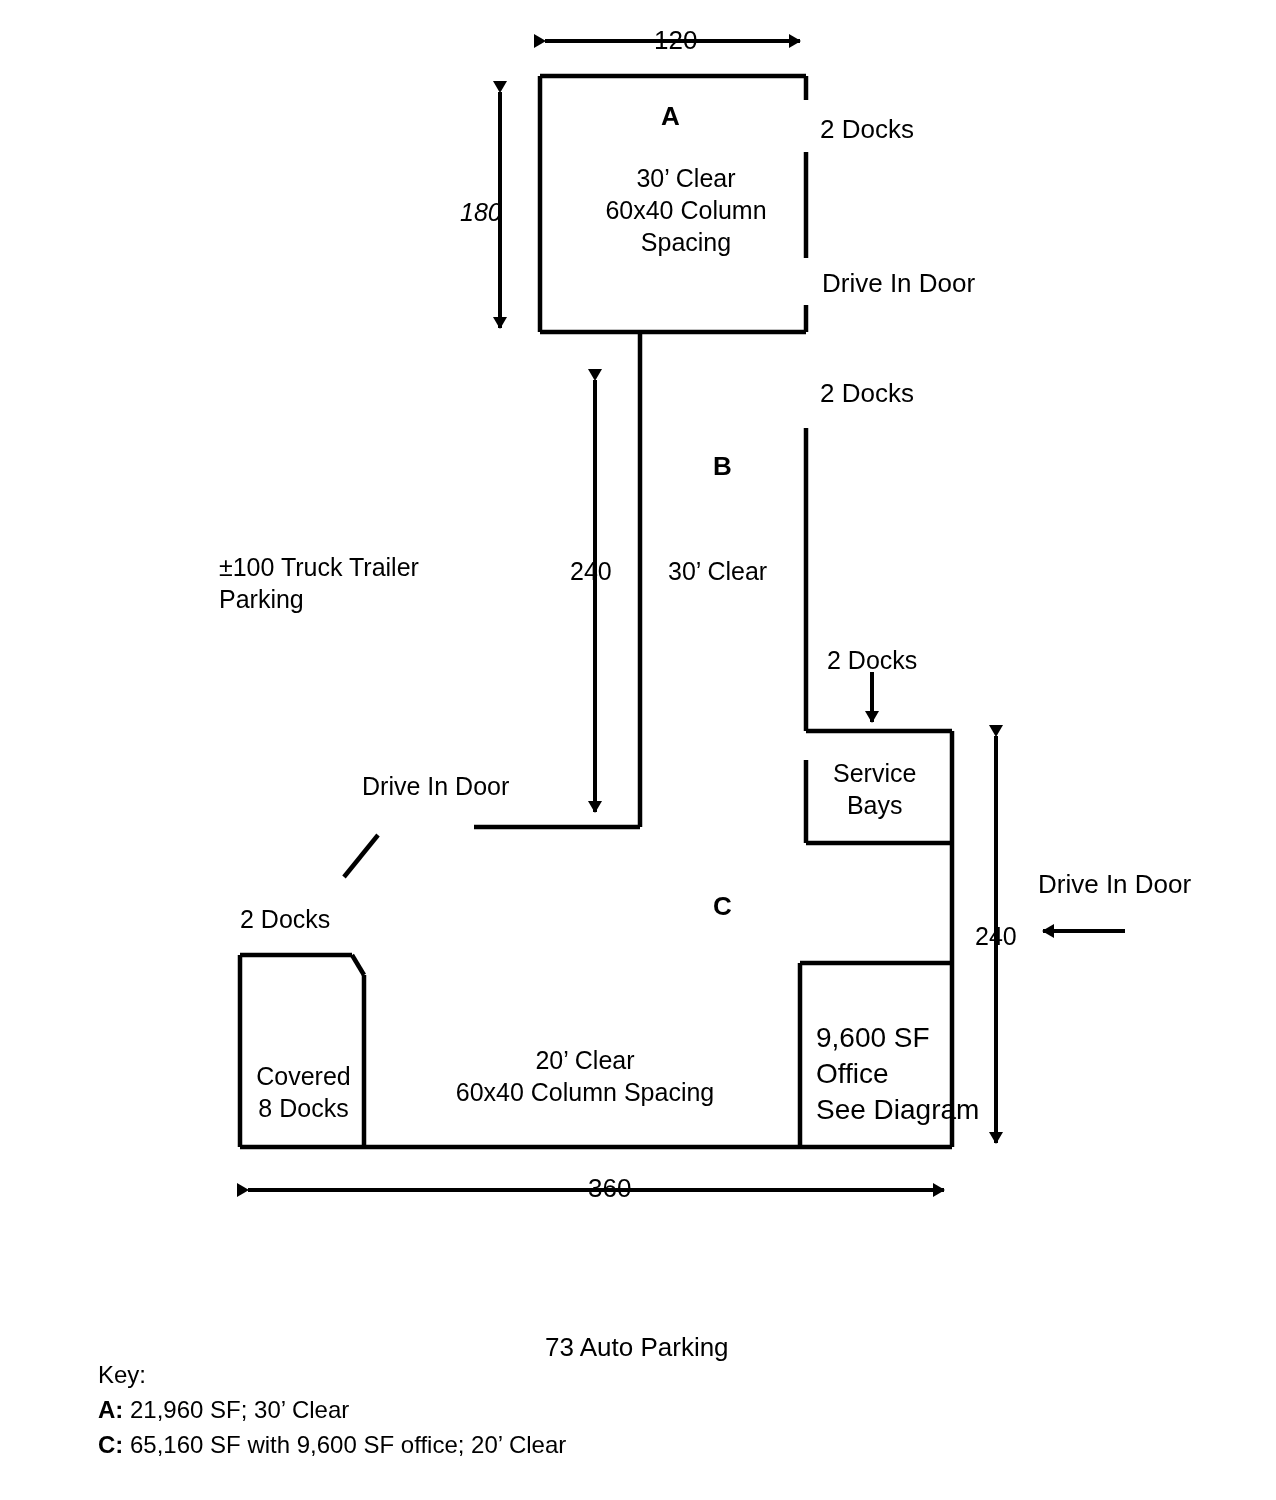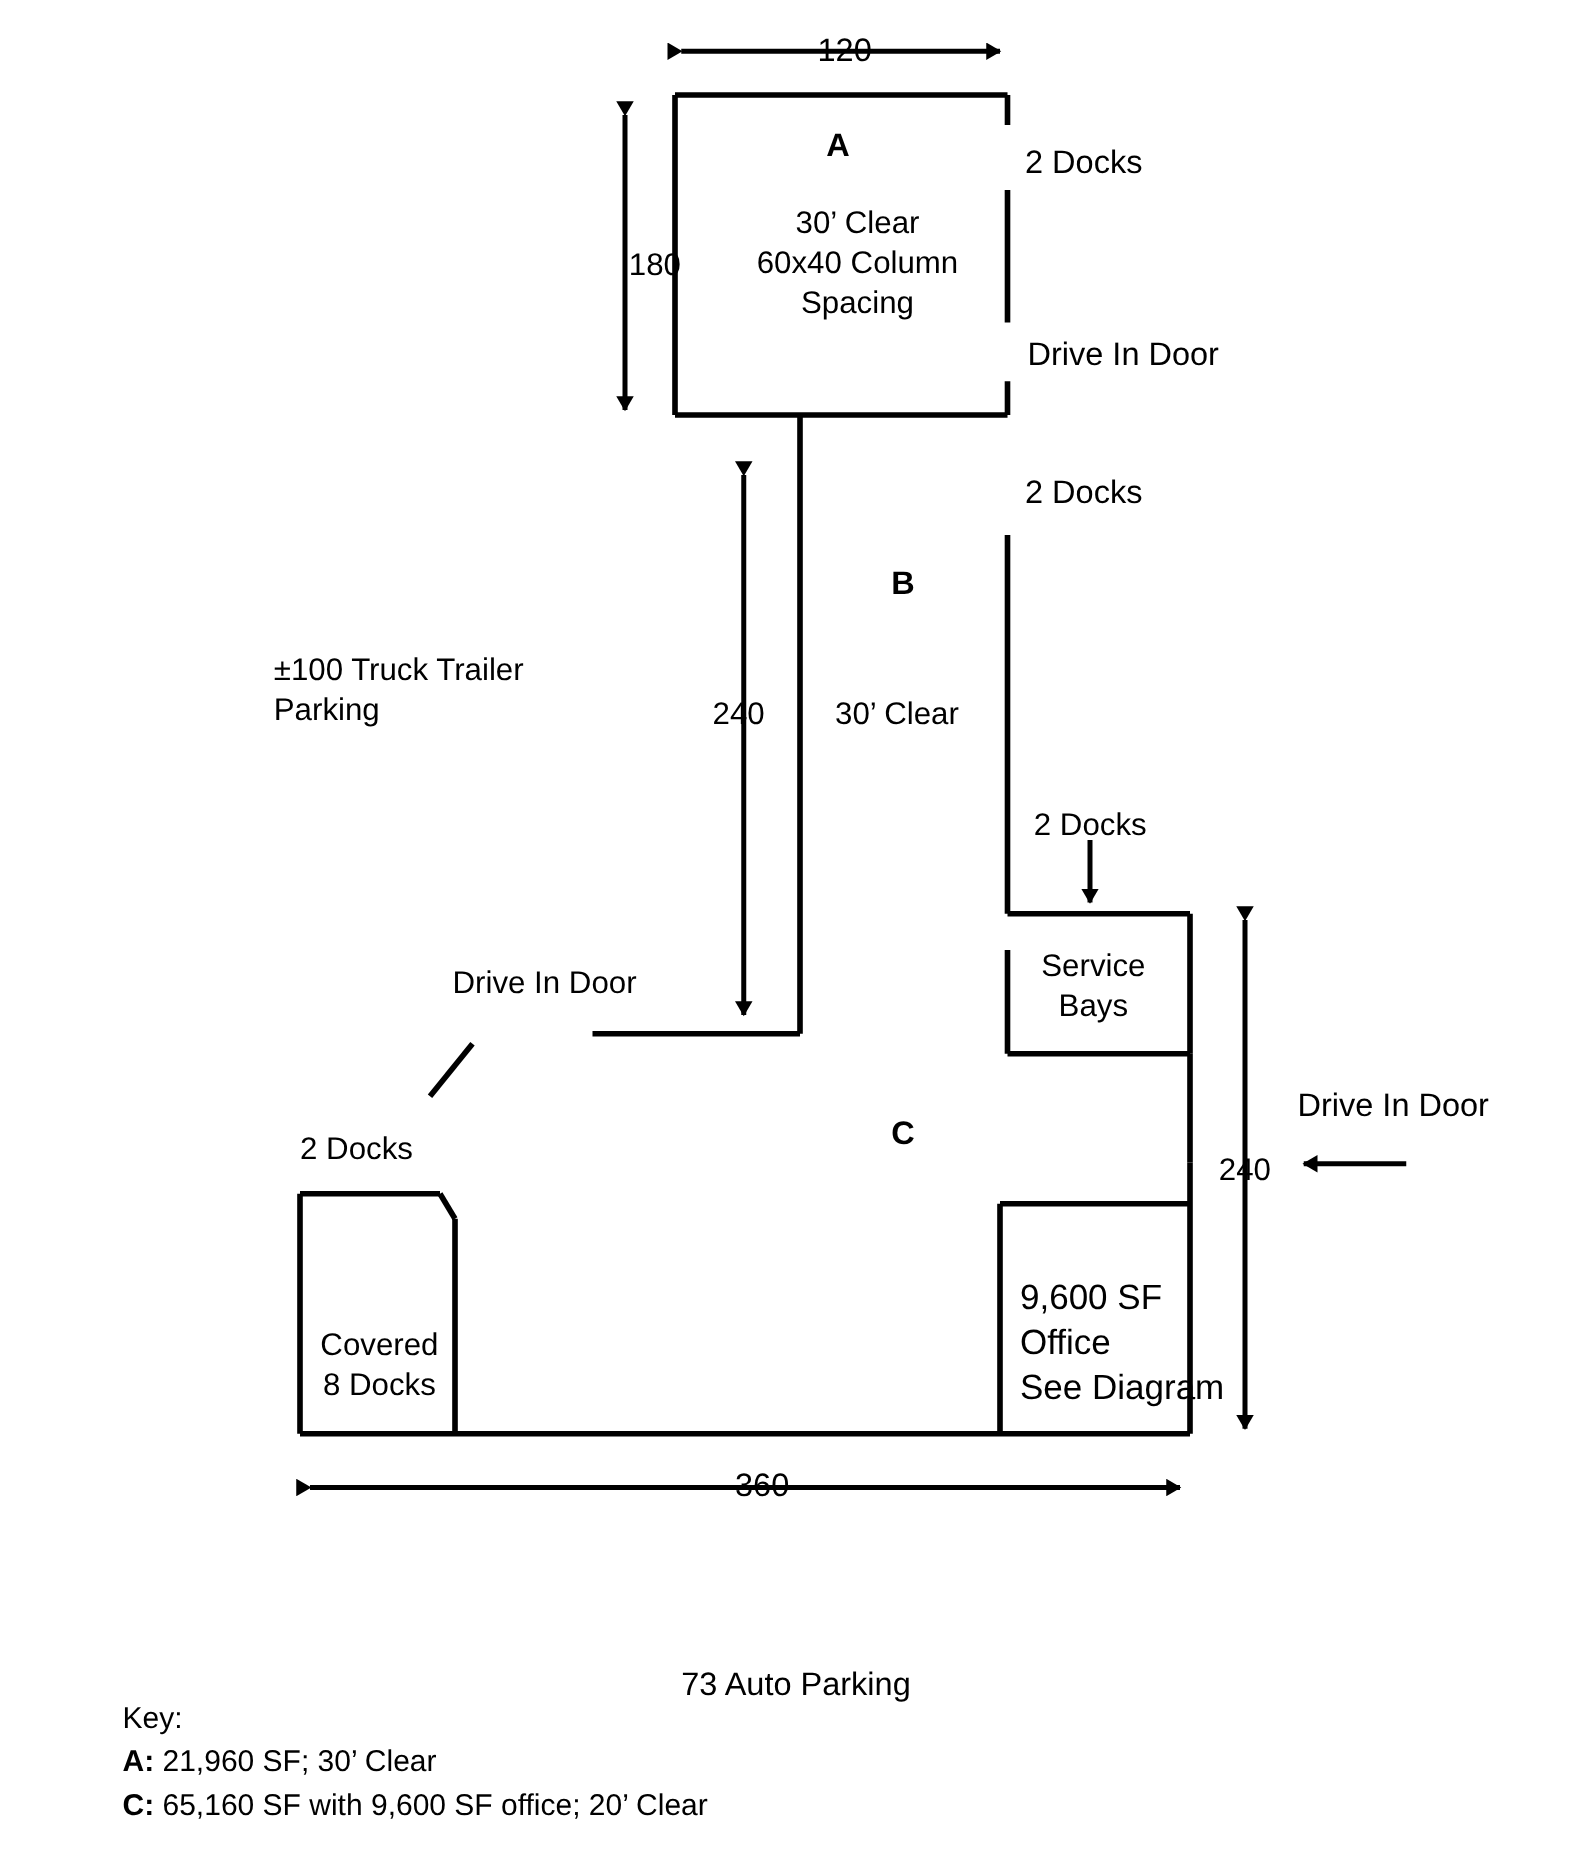--- a/index.html
+++ b/index.html
@@ -113,55 +113,57 @@
   </svg>
 
   <div class="lbl t26" style="left:654px; top:24px;">120</div>
 
   <div class="lbl t26 bold" style="left:661px; top:100px;">A</div>
 
   <div class="lbl t25 ctr" style="left:586px; top:162px; width:200px;">30’ Clear
 60x40 Column
 Spacing</div>
 
-  <div class="lbl t25" style="left:503px; top:196px;">180</div>
+  <div class="lbl t25" style="left:460px; top:196px;font-style:italic;">180</div>
 
   <div class="lbl t26" style="left:820px; top:113px;">2 Docks</div>
 
   <div class="lbl t26" style="left:822px; top:267px;">Drive In Door</div>
 
   <div class="lbl t26" style="left:820px; top:377px;">2 Docks</div>
 
   <div class="lbl t26 bold" style="left:713px; top:450px;">B</div>
 
   <div class="lbl t25" style="left:668px; top:555px;">30’ Clear</div>
 
   <div class="lbl t25" style="left:570px; top:555px;">240</div>
 
-  <div class="lbl t25" style="left:219px; top:520px;">±100 Truck Trailer
+  <div class="lbl t25" style="left:219px; top:551px;">±100 Truck Trailer
 Parking</div>
 
   <div class="lbl t25" style="left:827px; top:644px;">2 Docks</div>
 
   <div class="lbl t25" style="left:833px; top:757px;text-align:center;">Service
 Bays</div>
 
   <div class="lbl t25" style="left:362px; top:770px;">Drive In Door</div>
 
   <div class="lbl t26" style="left:1038px; top:868px;">Drive In Door</div>
 
   <div class="lbl t25" style="left:975px; top:920px;">240</div>
 
   <div class="lbl t26 bold" style="left:713px; top:890px;">C</div>
 
   <div class="lbl t25" style="left:240px; top:903px;">2 Docks</div>
 
   <div class="lbl t25 ctr" style="left:246px; top:1022px; width:115px;margin-top:38px;">Covered
 8 Docks</div>
 
+  <div class="lbl t25 ctr" style="left:440px; top:1044px; width:290px;">20’ Clear
+60x40 Column Spacing</div>
 
   <div class="lbl t22" style="left:816px; top:1020px;">9,600 SF
 Office
 See Diagram</div>
 
   <div class="lbl t26" style="left:588px; top:1172px;">360</div>
 
   <div class="lbl t26" style="left:545px; top:1331px;text-align:right;">73 Auto Parking</div>
 
   <div class="key">

